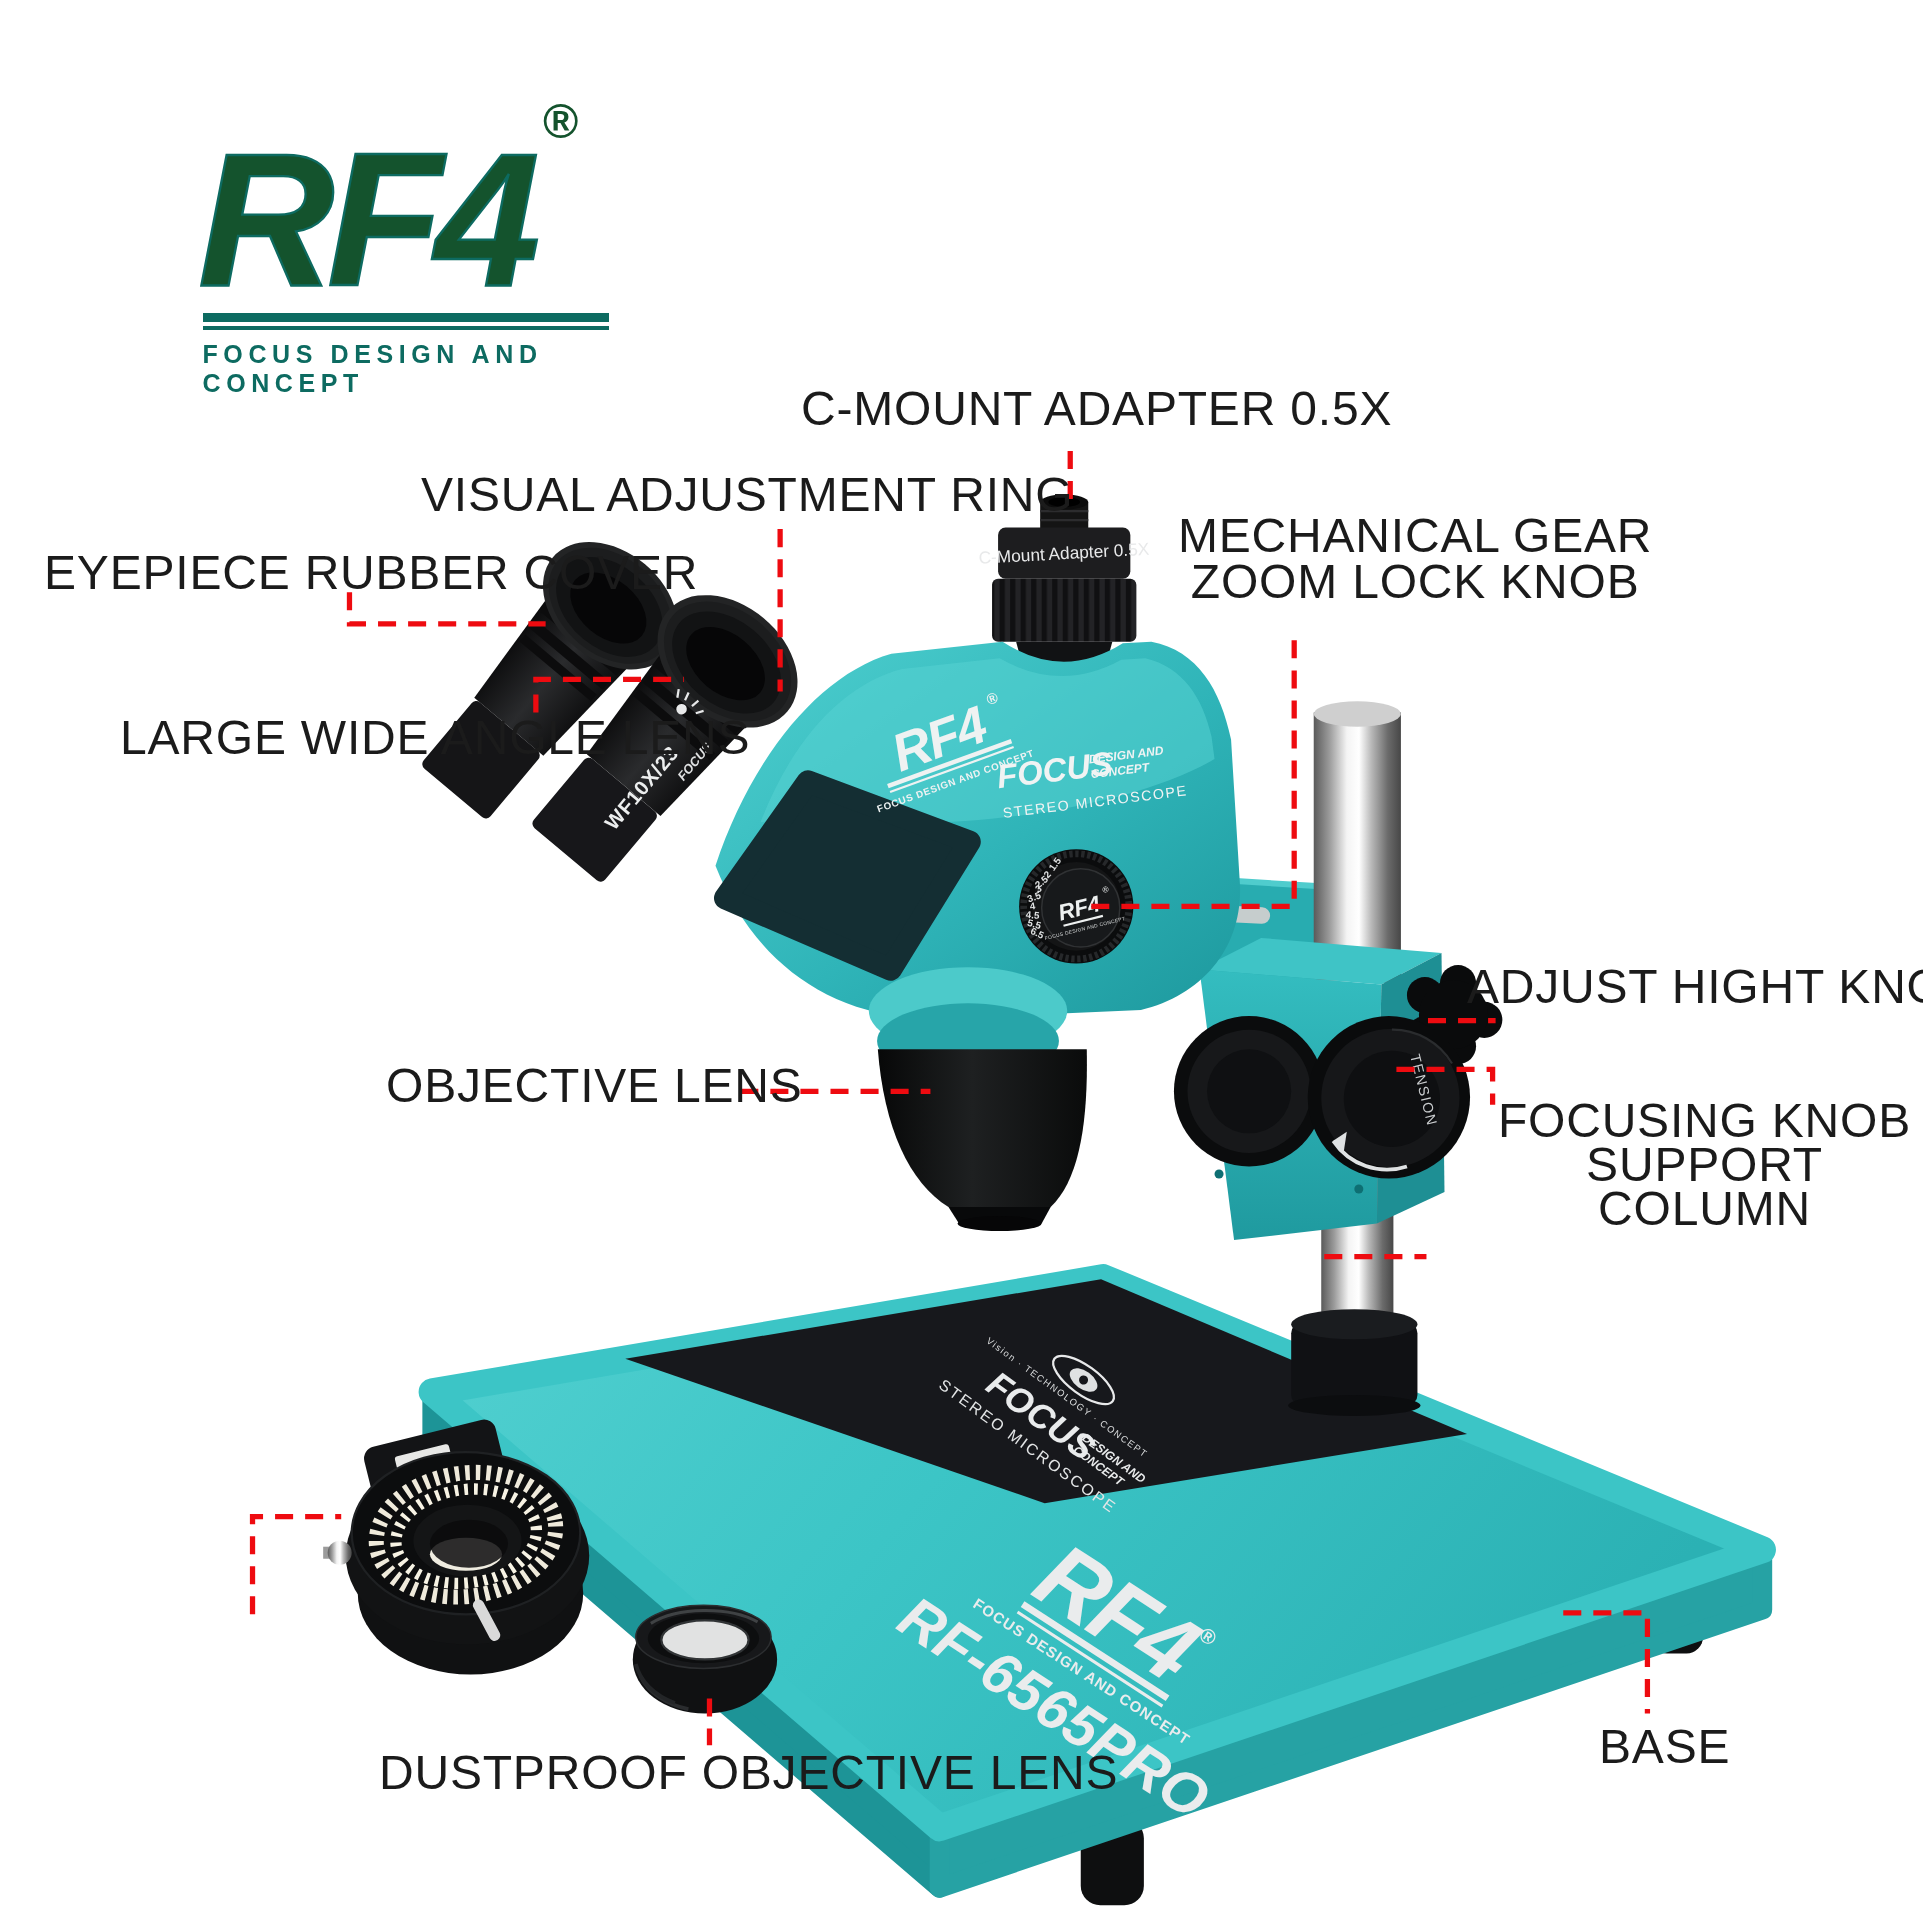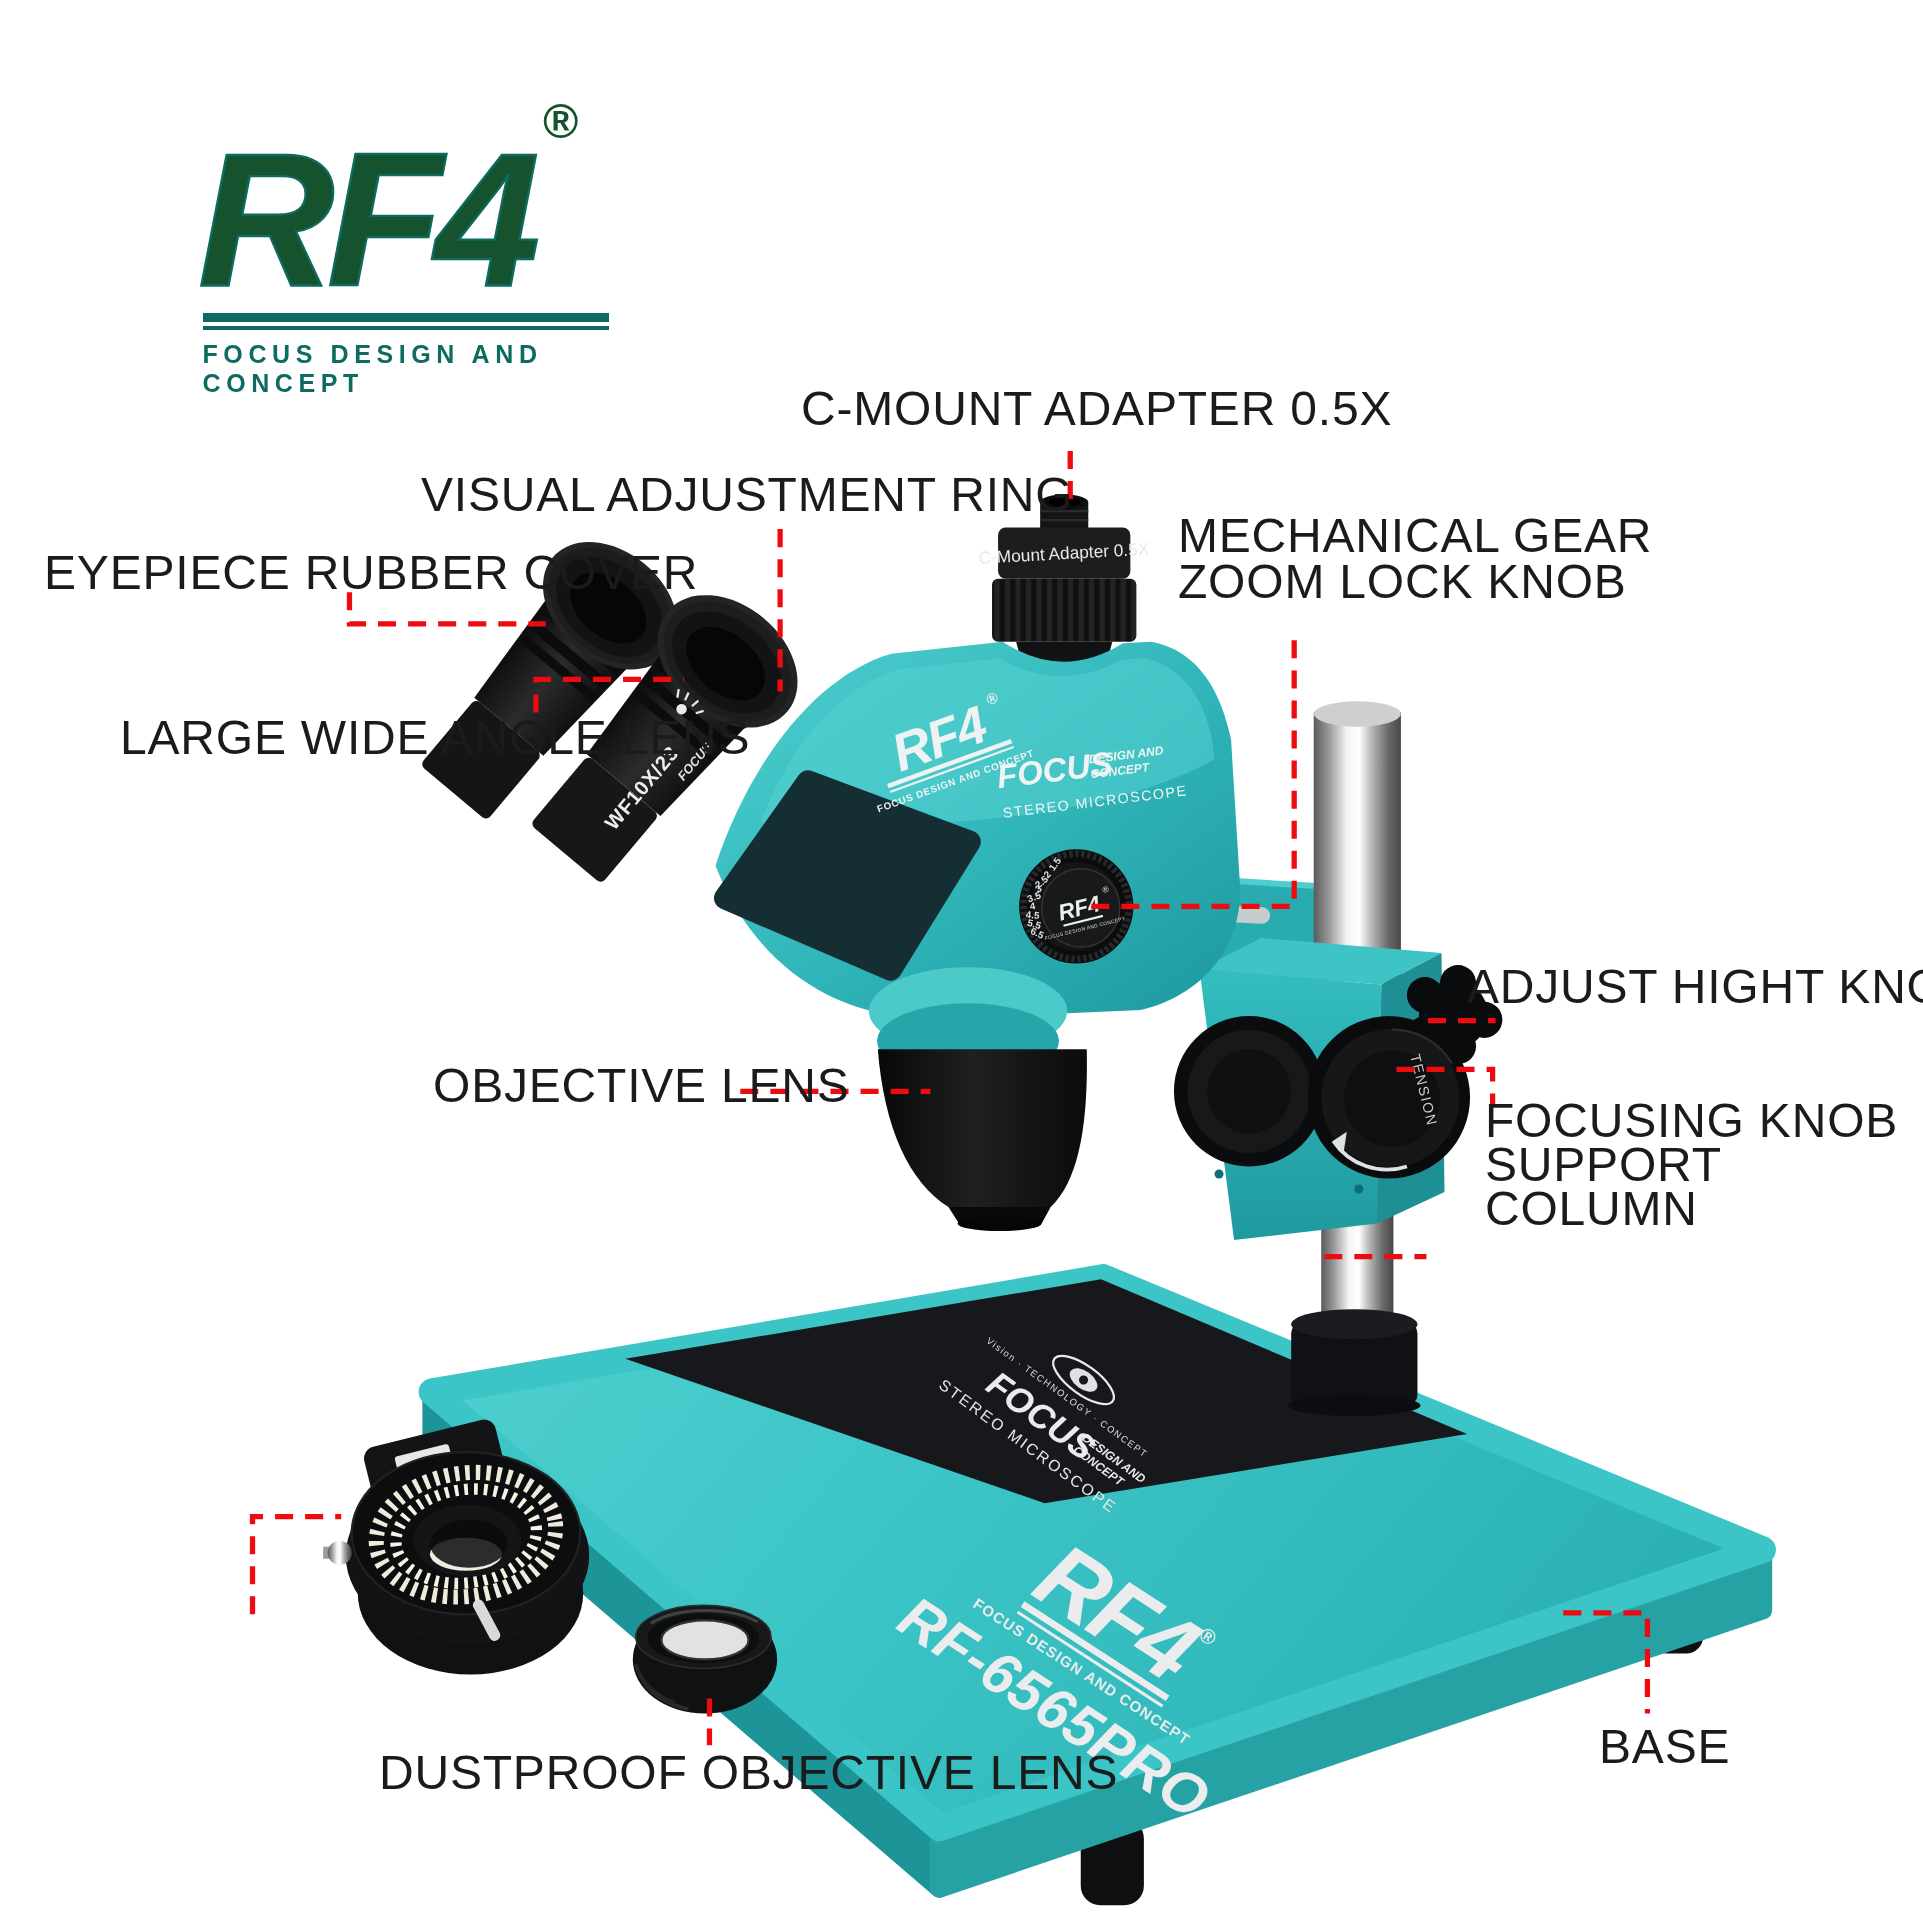--- a/index.html
+++ b/index.html
@@ -1,21 +1,21 @@
 <!DOCTYPE html>
 <html style="font-size:12px"><head>
 <meta charset="utf-8">
 <style>
   html,body{margin:0;padding:0;background:#ffffff;}
   .stage{position:relative;width:1924px;height:1924px;background:#ffffff;overflow:hidden;
          font-family:"Liberation Sans", sans-serif;}
   .stage svg{position:absolute;left:0;top:0;}
   .callout{position:absolute;color:#1b1b1b;font-size:48px;font-weight:400;letter-spacing:0.8px;
            white-space:nowrap;line-height:46px;}
-  .callout.two{white-space:normal;}
+  .callout.two{white-space:normal;text-align:center;}
   
   .logo{position:absolute;left:198px;top:126px;width:421px;color:#0d6b61;}
   .logo .rf4{font-size:189px;font-weight:900;font-style:italic;letter-spacing:-7.5px;line-height:158px;
              color:#14532d;-webkit-text-stroke:2.3px #0d6b61;}
   .logo .reg{font-size:48px;font-weight:700;font-style:normal;vertical-align:super;letter-spacing:0;
              -webkit-text-stroke:0;position:relative;top:-83px;left:10.5px;}
   .logo .bar1{height:9px;background:#0d6b61;margin:13.5px 0 4.5px 4.5px;width:406px;}
   .logo .bar2{height:3.8px;background:#0d6b61;margin:0 0 10.5px 4.5px;width:406px;}
   .logo .tagline{font-size:25px;font-weight:700;letter-spacing:5.6px;margin-left:4.5px;}
   .leader{stroke:#ee0b10;stroke-width:7;fill:none;stroke-dasharray:24 16;}
@@ -299,21 +299,21 @@
 
 <div class="callout" style="left:801px;top:386px;">C-MOUNT ADAPTER 0.5X</div>
 <div class="callout" style="left:421px;top:472px;">VISUAL ADJUSTMENT RING</div>
 <div class="callout" style="left:44px;top:538px;margin-top:12px;">EYEPIECE RUBBER COVER</div>
 <div class="callout" style="left:120px;top:715px;">LARGE WIDE ANGLE LENS</div>
 <div class="callout two" style="left:1178px;top:513px;">
       <div>MECHANICAL GEAR</div>
       <div>ZOOM LOCK KNOB</div>
     </div>
 <div class="callout" style="left:1467px;top:964px;">ADJUST HIGHT KNOB</div>
-<div class="callout" style="left:386px;top:1063px;margin-left:47px;">OBJECTIVE LENS</div>
+<div class="callout" style="left:386px;top:1063px;">OBJECTIVE LENS</div>
 <div class="callout two" style="left:1485px;top:1099px;line-height:44px;">
       <div>FOCUSING KNOB</div>
       <div>SUPPORT COLUMN</div>
     </div>
 <div class="callout" style="left:379px;top:1750px;">DUSTPROOF OBJECTIVE LENS</div>
 <div class="callout" style="left:1599px;top:1718px;margin-top:6px;">BASE</div>
 
 </div>
 
 

